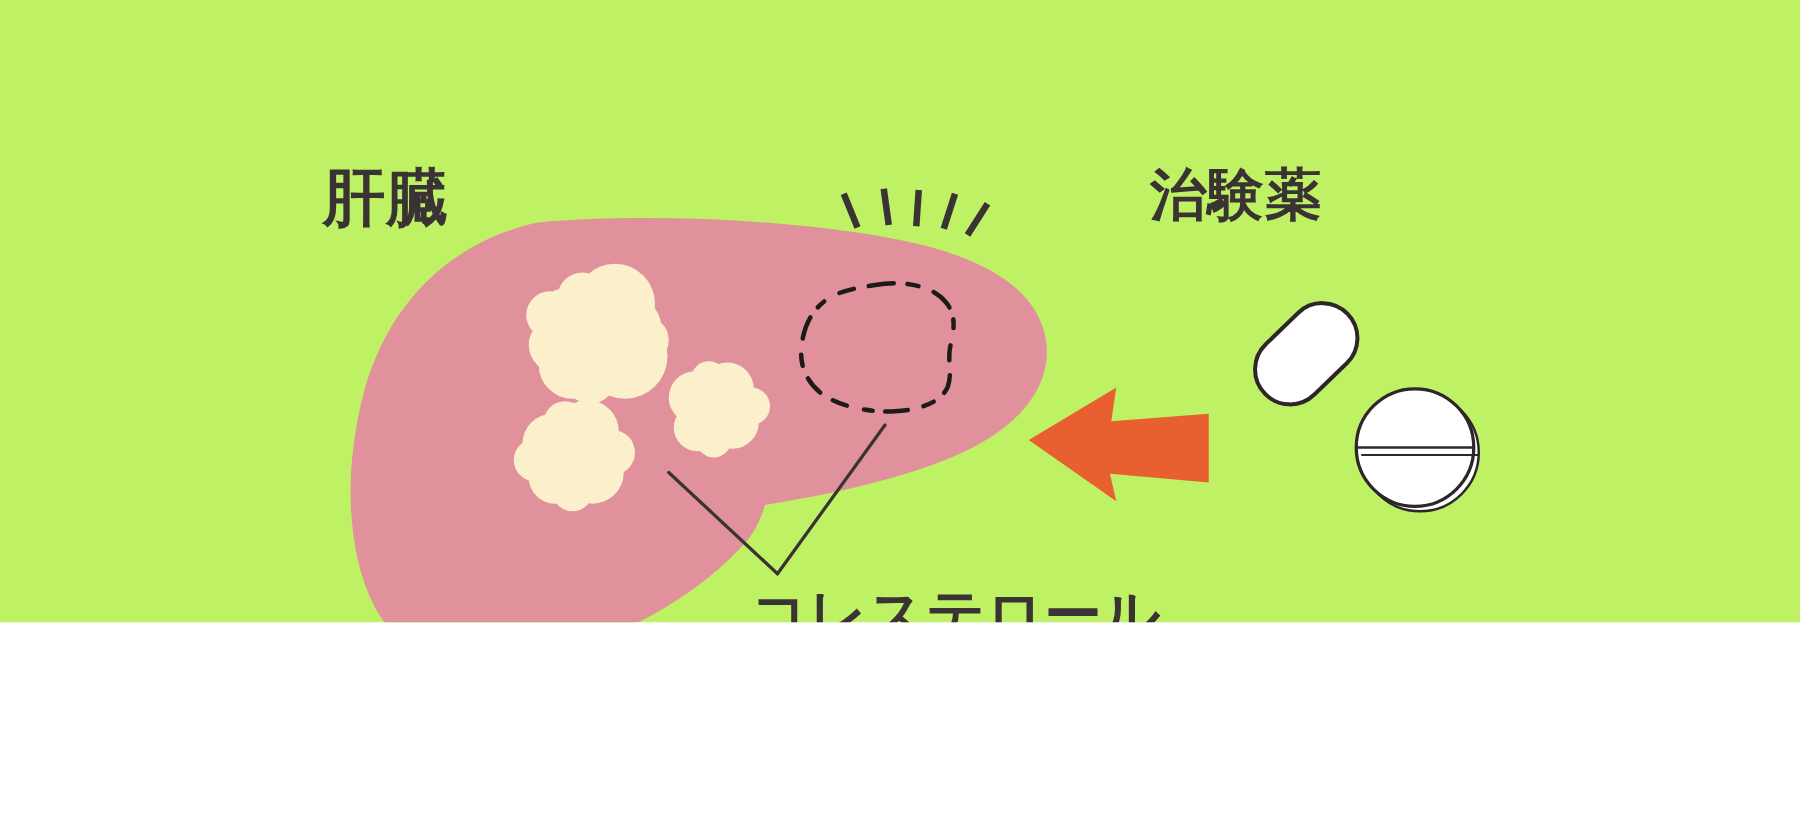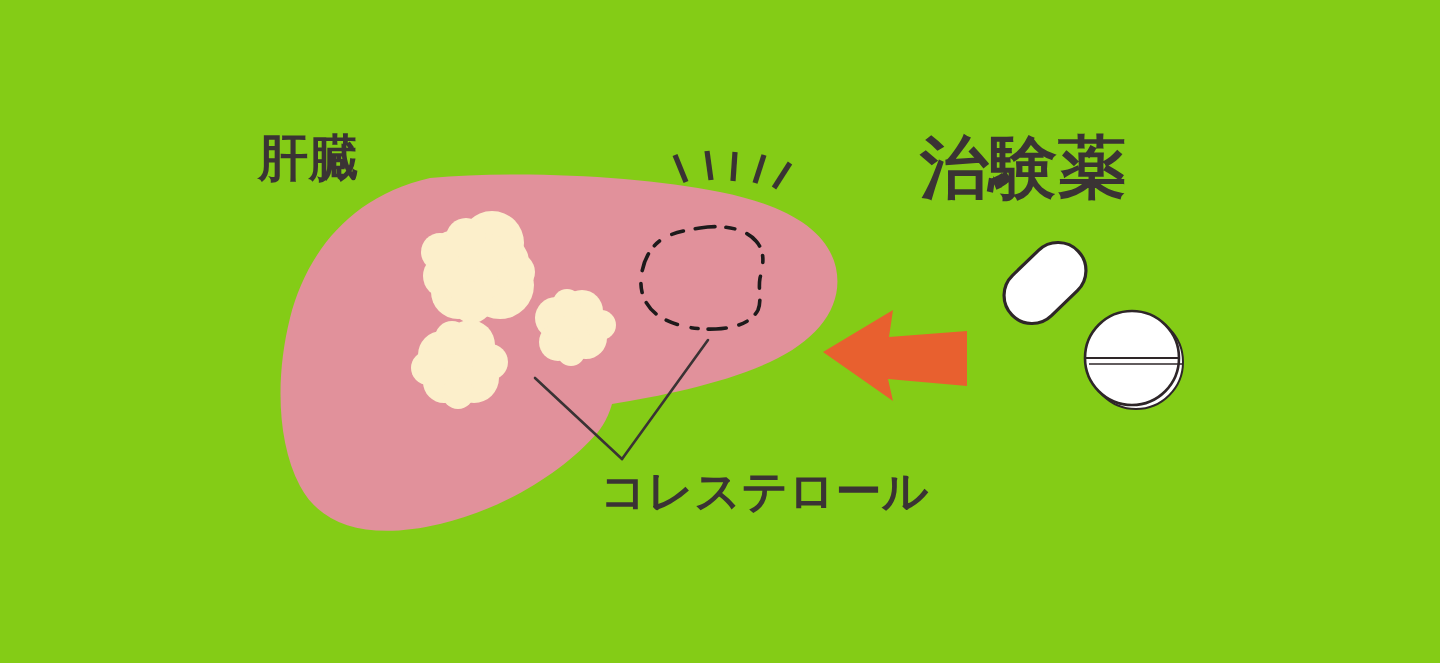--- a/index.html
+++ b/index.html
@@ -6,22 +6,22 @@
     margin: 0;
     padding: 0;
     background: #ffffff;
   }
   body {
     font-family: "Liberation Sans", "DejaVu Sans", sans-serif;
   }
   #stage {
     position: relative;
     width: 1440px;
-    height: 663px;
-    background: #84cc16;
+    height: 498px;
+    background: #bef264;
     overflow: hidden;
   }
   #scene {
     position: absolute;
     left: 0;
     top: 0;
     width: 1440px;
     height: 663px;
   }
   .lbl {
@@ -34,21 +34,21 @@
   #label-liver {
     left: 258px;
     top: 133px;
     font-size: 50px;
     font-weight: 700;
     letter-spacing: 1px;
   }
   #label-drug {
     left: 920px;
     top: 133px;
-    font-size: 68px;
+    font-size: 45px;
     font-weight: 700;
     letter-spacing: 1px;
   }
   #label-cholesterol {
     left: 600px;
     top: 468px;
     font-size: 46px;
     font-weight: 700;
     letter-spacing: 0px;
   }

